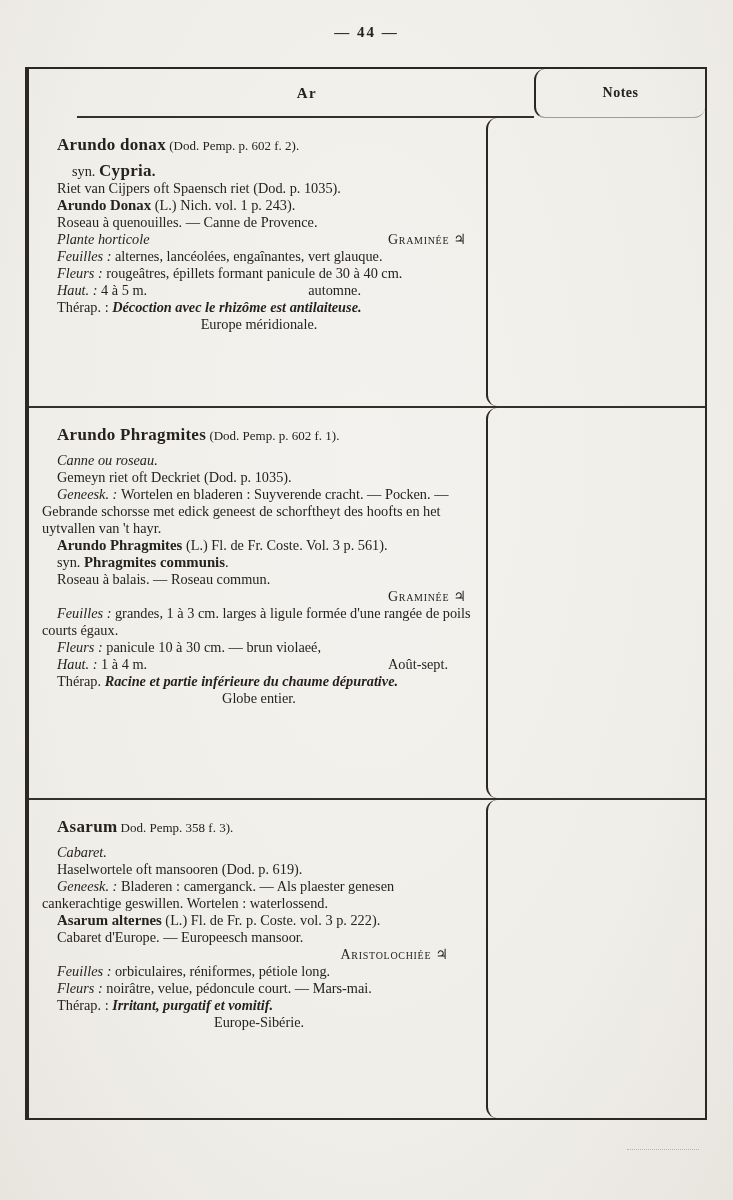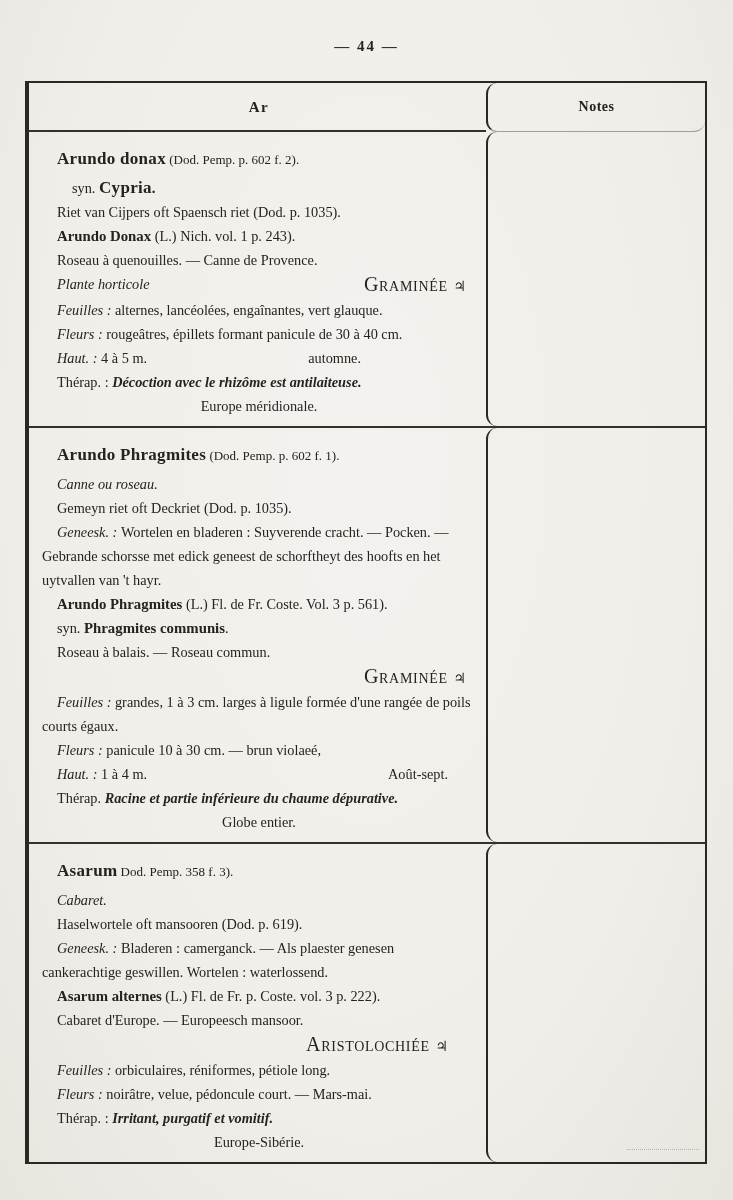--- a/index.html
+++ b/index.html
@@ -7,65 +7,65 @@
     width:733px; height:1200px; overflow:hidden;
     background:#e9e6e0;
     font-family:"Liberation Serif","DejaVu Serif",serif;
     color:#262220;
   }
   .page {
     position:relative; width:733px; height:1200px; overflow:hidden;
     background:radial-gradient(ellipse at 50% 38%, #f4f2ee 0%, #f0eee9 62%, #e8e5df 100%);
   }
   .page-number {
-    margin-top:38px; text-align:center;
+    margin-top:24px; text-align:center;
     font-weight:700; font-size:15px; letter-spacing:2px;
   }
   .doc-table {
     width:676px; margin:26px 0 0 25px;
     border-style:solid; border-color:#2b2723;
     border-width:2px 2px 2px 4px;
     background:transparent;
   }
   .row { display:grid; grid-template-columns:457px 1fr; }
   .cell { min-width:0; }
   .cell-right { border-left:2px solid #2b2723;border-radius:11px; }
   .section-row { border-bottom:2px solid #35302a; }
   .sec-0 { min-height:288px; }
   .sec-1 { min-height:390px; }
   .sec-2 { min-height:318px; border-bottom:none; }
 
-  .header-row { min-height:49px; }
+  .header-row { min-height:49px;padding-left:48px; }
   .header-row .cell { display:flex; align-items:center; justify-content:center; }
   .header-row .cell-left  { border-bottom:2px solid #35302a; }
   .header-row .cell-right { border-bottom:1px solid #a29c92; }
   .header-label { font-weight:700; font-size:15px; letter-spacing:1.5px; }
   .header-label.notes { font-size:14px; letter-spacing:0.5px; }
 
   .cell-left { padding:9px 10px 8px 13px; }
 
-  .line { font-size:14.3px; line-height:24px; text-indent:15px; hyphens:manual; }
+  .line { font-size:14.3px; line-height:17px; text-indent:15px; hyphens:manual; }
   .line.heading { line-height:26px; margin-top:5px; margin-bottom:3px; }
   .line.gap { }
   .line.center { text-align:center; text-indent:0; }
   .line.right  { text-align:right;  text-indent:0; }
   .line.indent2 { text-indent:30px; }
   .line.split { display:flex; justify-content:space-between; text-indent:0; }
   .split .lpart { padding-left:15px; }
   .near-edge   { padding-right:10px; }
   .inset-small { padding-right:28px; }
   .inset-large { padding-right:115px; }
 
   .s-hb { font-weight:700; font-size:17px; letter-spacing:0.3px; }
   .s-b  { font-weight:700; font-size:14.8px; }
   .s-n  { }
   .s-ns { font-size:13px; }
   .s-i  { font-style:italic; }
   .s-ib { font-style:italic; font-weight:700; }
-  .s-sc { font-variant:small-caps; letter-spacing:0.7px; font-size:20px; }
+  .s-sc { font-variant:small-caps; letter-spacing:0.7px; font-size:14px; }
   .s-sym{ font-family:"DejaVu Sans",sans-serif; font-size:14px; }
 
   .scan-noise {
     position:absolute; right:34px; bottom:50px; width:72px;
     border-bottom:1px dotted #b8b2a8;
   }
 </style>
 </head>
 <body>
 

